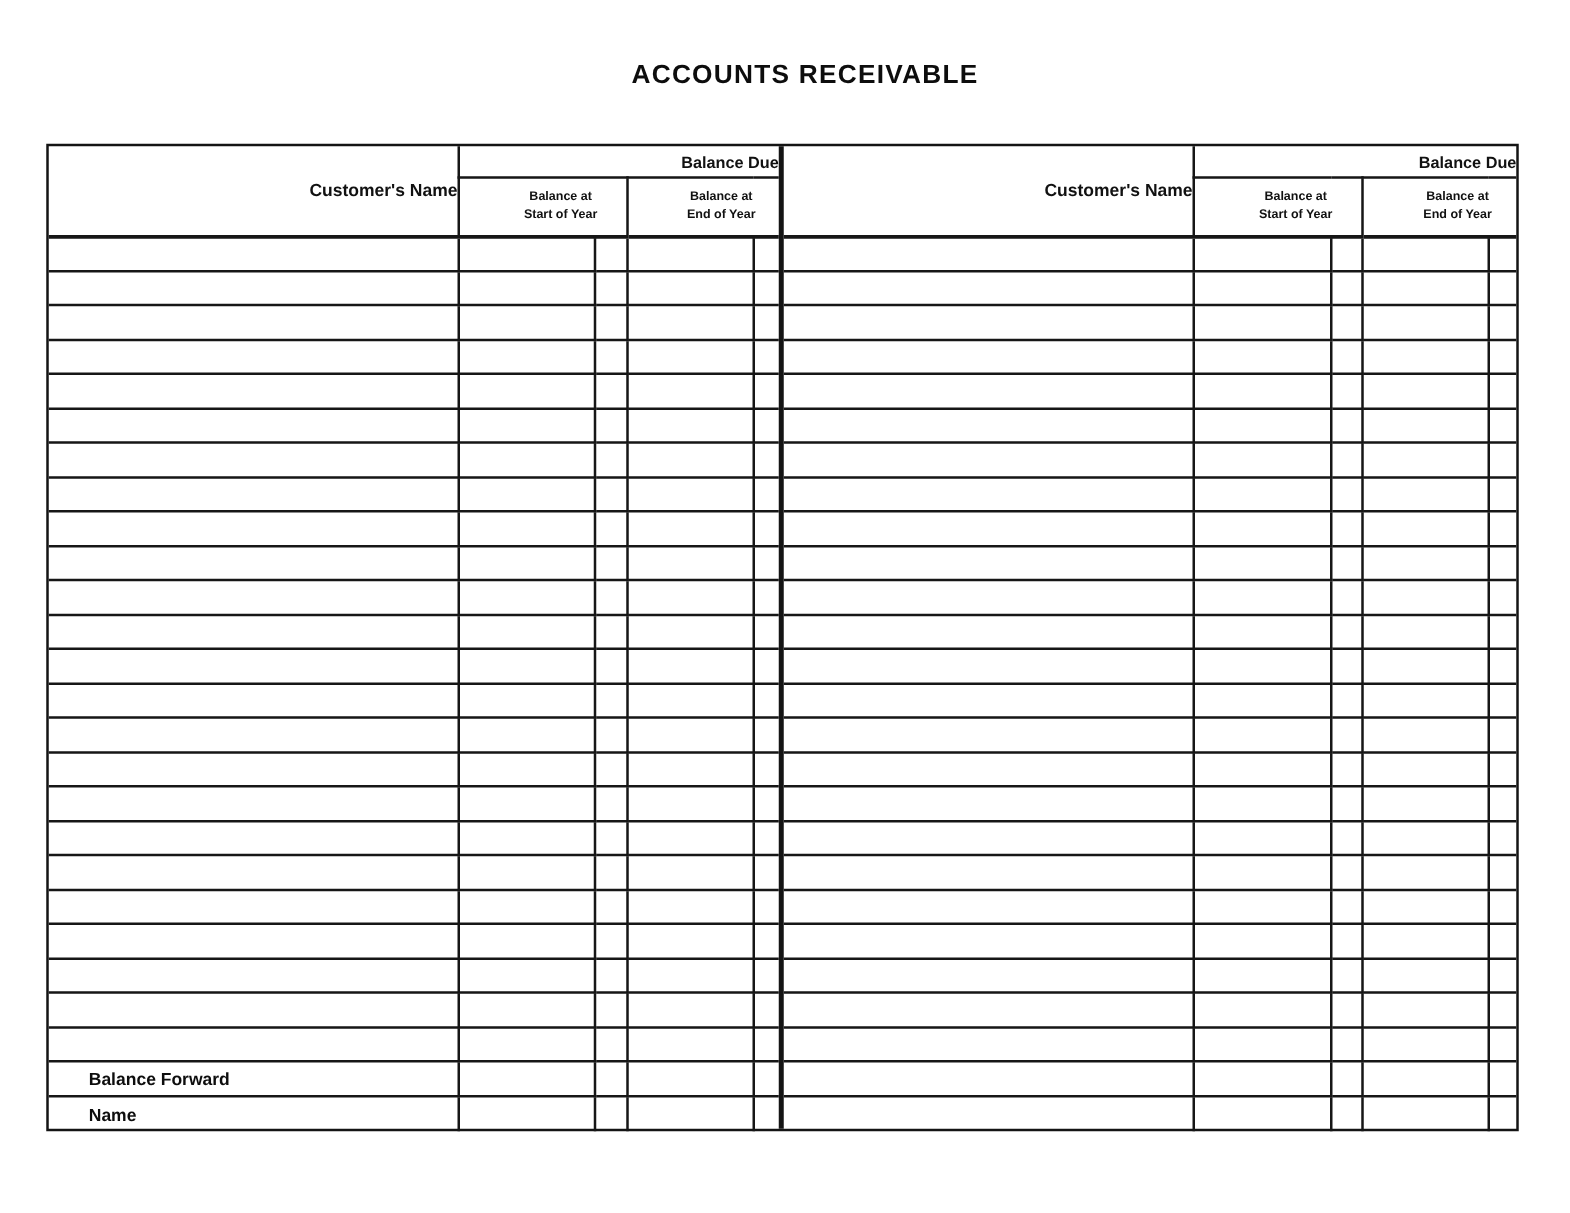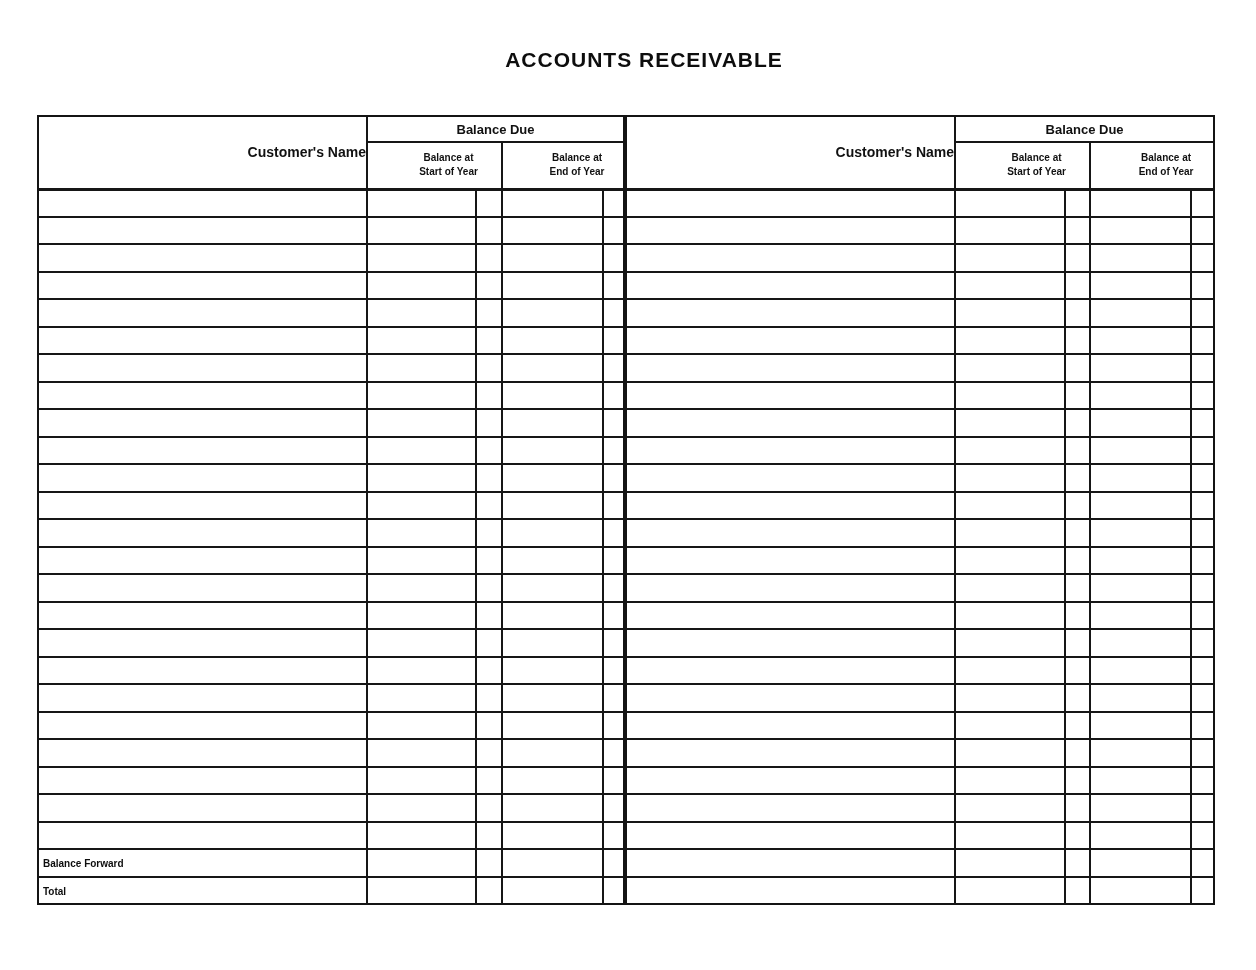--- a/index.html
+++ b/index.html
@@ -65,44 +65,44 @@
 
   th.name-h {
     font-size: 14px;
     font-weight: bold;
     text-align: right;
     vertical-align: middle;
   }
   th.bd-h {
     font-size: 13px;
     font-weight: bold;
-    text-align: center;
+    text-align: right;
     vertical-align: middle;
   }
   th.sub-h {
     font-size: 10px;
     font-weight: bold;
     text-align: center;
     vertical-align: middle;
     line-height: 1.45;
     border-bottom: 3px solid #161616;
     padding-left: 28px;
   }
   th.name-h { border-bottom: 3px solid #161616; }
   th.sub-h span { display: block; }
 
   td.c { border-left: 2px solid #161616; }
   td.name-c { border-right: 2px solid #161616; }
 
   tfoot td.label {
-    font-size: 10px;
+    font-size: 14px;
     font-weight: bold;
     text-align: left;
     vertical-align: middle;
-    padding-left: 4px;
+    padding-left: 32px;
     color: #0d0d0d;
   }
 </style>
 </head>
 <body>
 
 <div class="page">
 
   <div class="title">ACCOUNTS RECEIVABLE</div>
 
@@ -304,21 +304,21 @@
         </tbody>
       <tfoot>
         <tr>
           <td class="name-c label">Balance Forward</td>
           <td></td>
           <td class="c"></td>
           <td></td>
           <td class="c"></td>
         </tr>
         <tr>
-          <td class="name-c label">Total</td>
+          <td class="name-c label">Name</td>
           <td></td>
           <td class="c"></td>
           <td></td>
           <td class="c"></td>
         </tr>
       </tfoot>
     </table>
 
     <div class="divider"></div>
 

